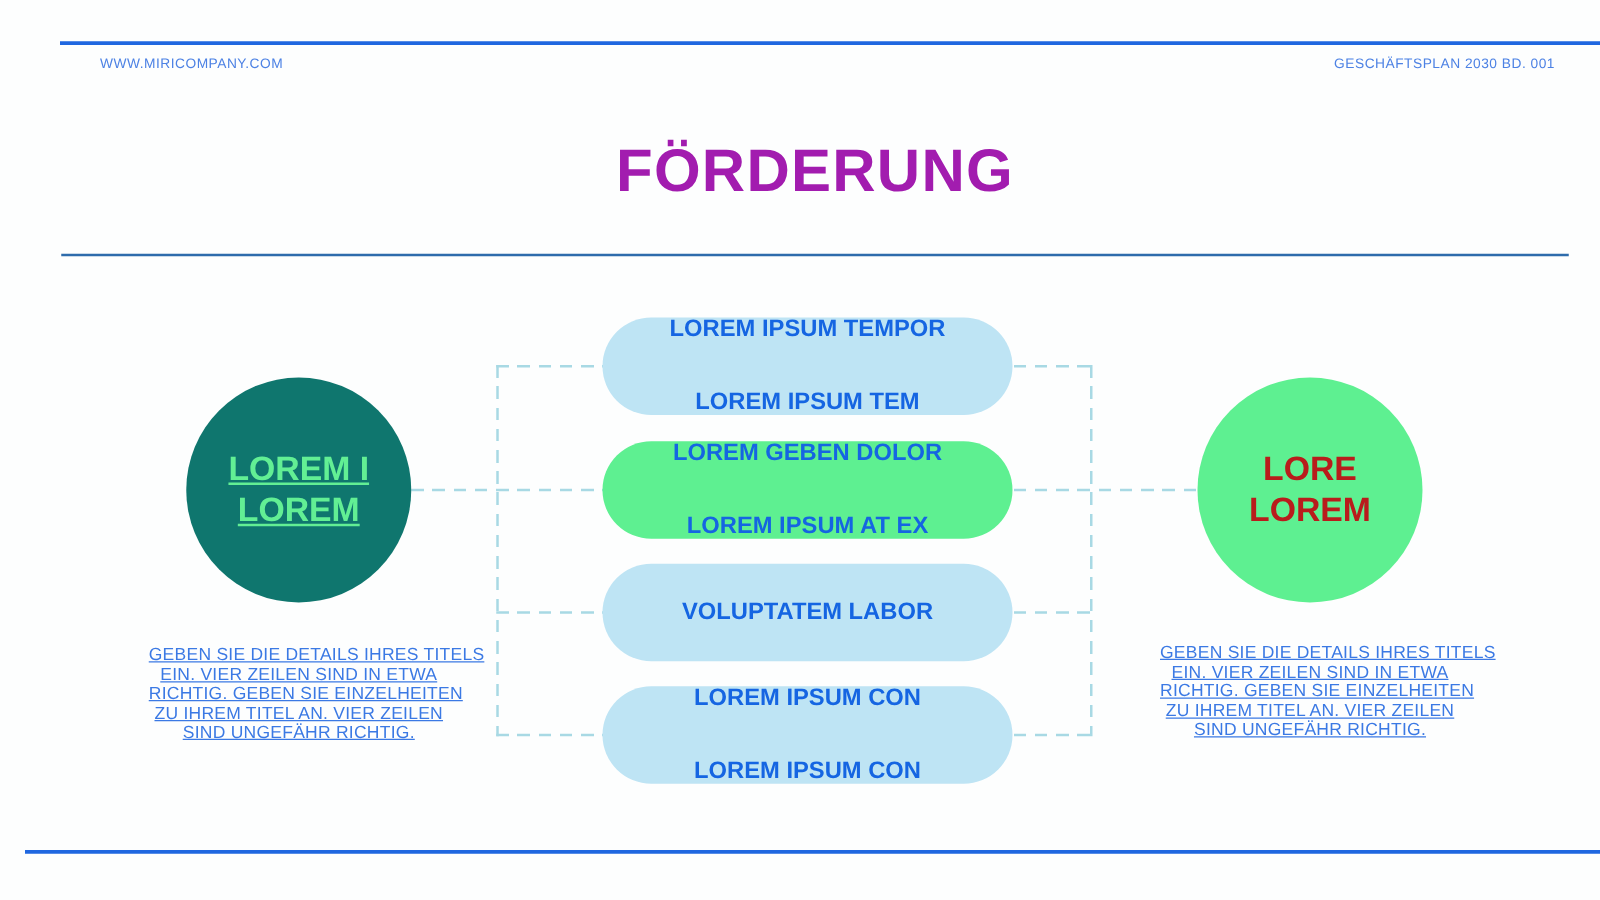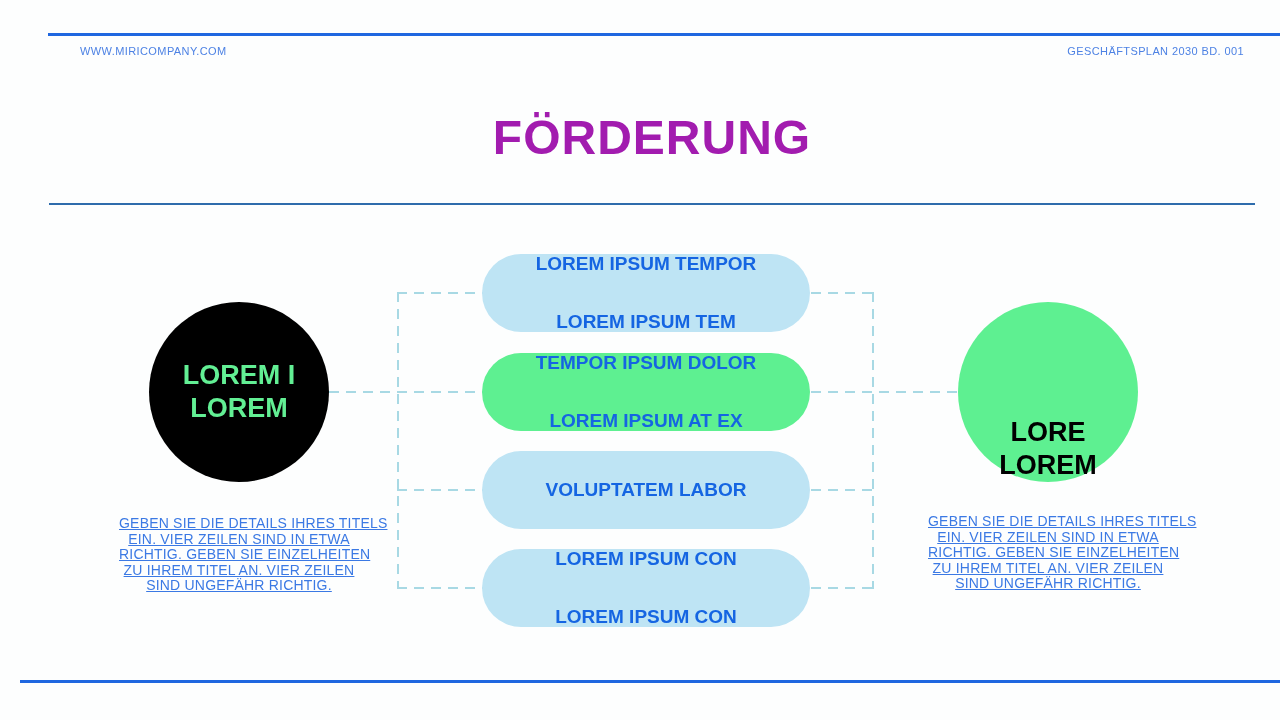--- a/index.html
+++ b/index.html
@@ -40,22 +40,22 @@
   .dash-l4 { left:397px; top:587px; width:86px; }
   .dash-r1 { left:811px; top:292px; width:62px; }
   .dash-r2 { left:811px; top:391px; width:147px; }
   .dash-r3 { left:811px; top:489px; width:62px; }
   .dash-r4 { left:811px; top:587px; width:62px; }
 
   
   .circle { position:absolute; width:180px; height:180px; border-radius:50%;
             display:flex; flex-direction:column; align-items:center; justify-content:center;
             font-size:27px; font-weight:700; line-height:1.22; text-align:center; }
-  .circle-left  { left:149px; top:302px; background:#000000; color:#62ef94; }
-  .circle-right { left:958px; top:302px; background:#5ef091; color:#000000;justify-content:flex-end; }
+  .circle-left  { left:149px; top:302px; background:#0f766e; color:#62ef94;text-decoration:underline; }
+  .circle-right { left:958px; top:302px; background:#5ef091; color:#b91c1c; }
 
   
   .pill { position:absolute; left:482px; width:328px; height:78px; border-radius:39px;
           display:flex; flex-direction:column; align-items:center; justify-content:center;
           background:#bee4f4; color:#1565e2;
           font-size:19px; font-weight:700; line-height:1.38; text-align:center;gap:32px; }
   .pill-1 { top:254px; }
   .pill-2 { top:353px; background:#5ef091; }
   .pill-3 { top:451px; }
   .pill-4 { top:549px;text-align:center; }
@@ -99,21 +99,21 @@
   <div class="circle circle-right">
     <span>LORE</span>
     <span>LOREM</span>
   </div>
 
   <div class="pill pill-1">
     <span>LOREM IPSUM TEMPOR</span>
     <span>LOREM IPSUM TEM</span>
   </div>
   <div class="pill pill-2">
-    <span>TEMPOR IPSUM DOLOR</span>
+    <span>LOREM GEBEN DOLOR</span>
     <span>LOREM IPSUM AT EX</span>
   </div>
   <div class="pill pill-3">
     <span>VOLUPTATEM LABOR</span>
   </div>
   <div class="pill pill-4">
     <span>LOREM IPSUM CON</span>
     <span>LOREM IPSUM CON</span>
   </div>
 

